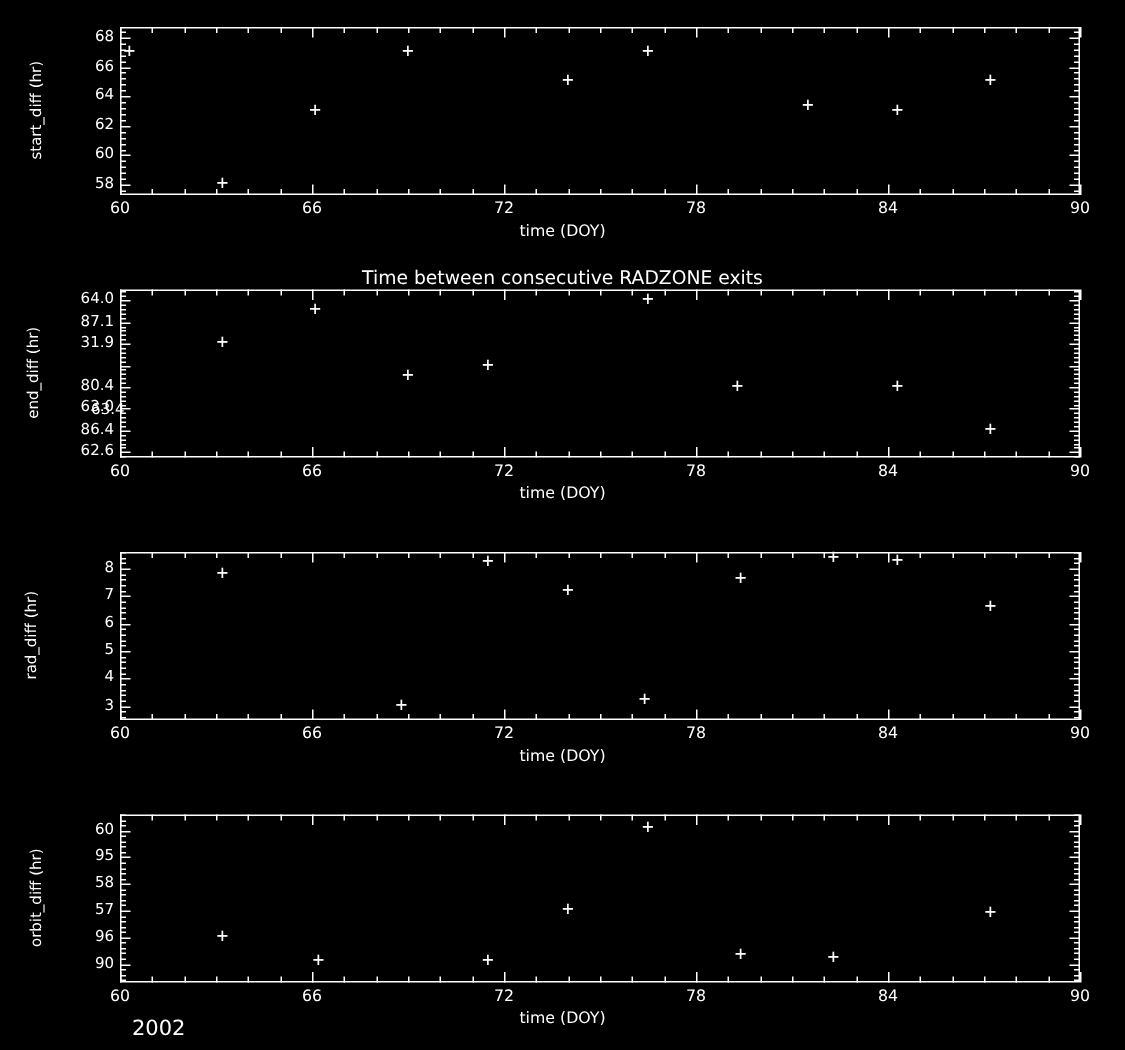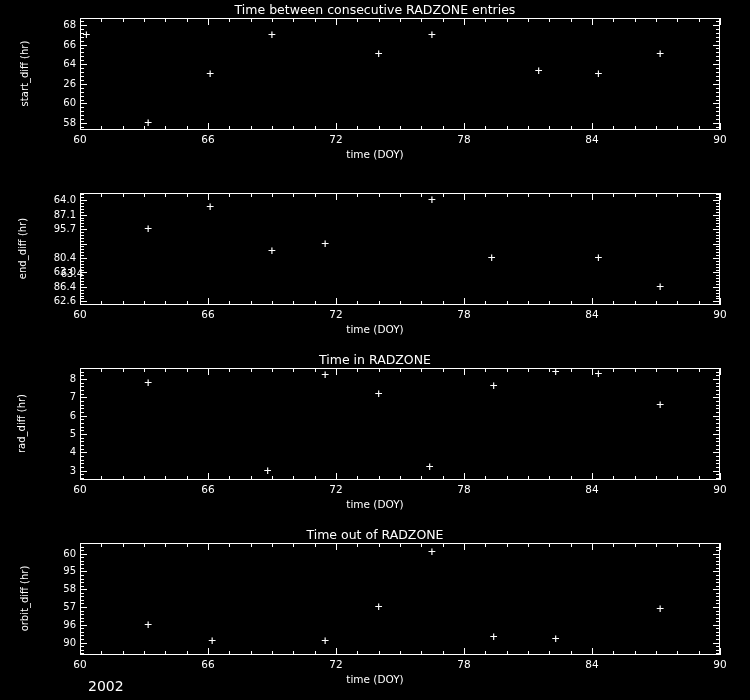--- a/index.html
+++ b/index.html
@@ -15,21 +15,20 @@
   .ytlabel{position:absolute;font-size:10px;color:#fff;text-align:right;white-space:nowrap;}
   .marker{position:absolute;color:#fff;font-size:13px;line-height:13px;font-family:"DejaVu Sans Mono",monospace;}
   .yearlabel{position:absolute;font-size:14px;color:#fff;}
 </style>
 </head>
 <body>
 
 <div class="page">
 
   <div class="panel" style="left:0;top:0;width:750px;height:170px;">
-    <div class="title" style="top:2px;">Time between consecutive RADZONE entries</div>
     <div class="plotbox" id="box0" style="left:80px;top:18px;width:640px;height:112px;"></div>
     <div class="ylabel" style="left:-8px;top:68px;transform:rotate(-90deg);">start_diff (hr)</div>
     <div class="xlabel" style="left:0;top:148px;">time (DOY)</div>
   <div class="tick" style="left: 80px; top: 123px; width: 1px; height: 7px;"></div>
       <div class="tick" style="left: 80px; top: 18px; width: 1px; height: 7px;"></div>
       <div class="tick" style="left: 101.333px; top: 126px; width: 1px; height: 4px;"></div>
       <div class="tick" style="left: 101.333px; top: 18px; width: 1px; height: 4px;"></div>
       <div class="tick" style="left: 122.667px; top: 126px; width: 1px; height: 4px;"></div>
       <div class="tick" style="left: 122.667px; top: 18px; width: 1px; height: 4px;"></div>
       <div class="tick" style="left: 144px; top: 126px; width: 1px; height: 4px;"></div>
@@ -145,36 +144,37 @@
       <div class="tick" style="left: 80px; top: 32.7368px; width: 4px; height: 1px;"></div>
       <div class="tick" style="left: 716px; top: 32.7368px; width: 4px; height: 1px;"></div>
       <div class="tick" style="left: 80px; top: 28.807px; width: 4px; height: 1px;"></div>
       <div class="tick" style="left: 716px; top: 28.807px; width: 4px; height: 1px;"></div>
       <div class="tick" style="left: 80px; top: 24.8772px; width: 7px; height: 1px;"></div>
       <div class="tick" style="left: 713px; top: 24.8772px; width: 7px; height: 1px;"></div>
       <div class="tick" style="left: 80px; top: 20.9474px; width: 4px; height: 1px;"></div>
       <div class="tick" style="left: 716px; top: 20.9474px; width: 4px; height: 1px;"></div>
       <div class="ytlabel" style="left: 22px; top: 117.123px; width: 54px;">58</div>
       <div class="ytlabel" style="left: 22px; top: 97.4737px; width: 54px;">60</div>
-      <div class="ytlabel" style="left: 22px; top: 77.8246px; width: 54px;">26</div>
+      <div class="ytlabel" style="left: 22px; top: 77.8246px; width: 54px;">62</div>
       <div class="ytlabel" style="left: 22px; top: 58.1754px; width: 54px;">64</div>
       <div class="ytlabel" style="left: 22px; top: 38.5263px; width: 54px;">66</div>
       <div class="ytlabel" style="left: 22px; top: 18.8772px; width: 54px;">68</div>
       <div class="marker" style="left: 82.4px; top: 27.7018px;">+</div>
       <div class="marker" style="left: 144.267px; top: 116.123px;">+</div>
       <div class="marker" style="left: 206.133px; top: 67px;">+</div>
       <div class="marker" style="left: 268px; top: 27.7018px;">+</div>
       <div class="marker" style="left: 374.667px; top: 47.3509px;">+</div>
       <div class="marker" style="left: 428px; top: 27.7018px;">+</div>
       <div class="marker" style="left: 534.667px; top: 64.0526px;">+</div>
       <div class="marker" style="left: 594.4px; top: 67px;">+</div>
       <div class="marker" style="left: 656.267px; top: 47.3509px;">+</div>
     </div>
 
   <div class="panel" style="left:0;top:175px;width:750px;height:170px;">
+    <div class="title" style="top:2px;">Time between consecutive RADZONE exits</div>
     <div class="plotbox" id="box1" style="left:80px;top:18px;width:640px;height:112px;"></div>
     <div class="ylabel" style="left:-8px;top:68px;transform:rotate(-90deg);">end_diff (hr)</div>
     <div class="xlabel" style="left:0;top:148px;">time (DOY)</div>
   <div class="tick" style="left: 80px; top: 123px; width: 1px; height: 7px;"></div>
       <div class="tick" style="left: 80px; top: 18px; width: 1px; height: 7px;"></div>
       <div class="tick" style="left: 101.333px; top: 126px; width: 1px; height: 4px;"></div>
       <div class="tick" style="left: 101.333px; top: 18px; width: 1px; height: 4px;"></div>
       <div class="tick" style="left: 122.667px; top: 126px; width: 1px; height: 4px;"></div>
       <div class="tick" style="left: 122.667px; top: 18px; width: 1px; height: 4px;"></div>
       <div class="tick" style="left: 144px; top: 126px; width: 1px; height: 4px;"></div>
@@ -315,35 +315,34 @@
       <div class="tick" style="left: 713px; top: 25.2258px; width: 7px; height: 1px;"></div>
       <div class="tick" style="left: 80px; top: 22.3355px; width: 4px; height: 1px;"></div>
       <div class="tick" style="left: 716px; top: 22.3355px; width: 4px; height: 1px;"></div>
       <div class="tick" style="left: 80px; top: 19.4452px; width: 4px; height: 1px;"></div>
       <div class="tick" style="left: 716px; top: 19.4452px; width: 4px; height: 1px;"></div>
       <div class="ytlabel" style="left: 22px; top: 120.387px; width: 54px;">62.6</div>
       <div class="ytlabel" style="left: 22px; top: 105.935px; width: 54px;">86.4</div>
       <div class="ytlabel" style="left: 22px; top: 91.4839px; width: 54px;">63.0</div>
       <div class="ytlabel" style="left: 22px; top: 77.0323px; width: 54px;">80.4</div>
       <div class="ytlabel" style="left: 29px; top: 62.5806px; width: 54px; margin-top: 30px;">63.4</div>
-      <div class="ytlabel" style="left: 22px; top: 48.129px; width: 54px;">95.7</div>
+      <div class="ytlabel" style="left: 22px; top: 48.129px; width: 54px;">31.9</div>
       <div class="ytlabel" style="left: 22px; top: 33.6774px; width: 54px;">87.1</div>
       <div class="ytlabel" style="left: 22px; top: 19.2258px; width: 54px;">64.0</div>
       <div class="marker" style="left: 144.267px; top: 47.129px;">+</div>
       <div class="marker" style="left: 206.133px; top: 25.4516px;">+</div>
       <div class="marker" style="left: 268px; top: 68.8065px;">+</div>
       <div class="marker" style="left: 321.333px; top: 61.5806px;">+</div>
       <div class="marker" style="left: 428px; top: 18.2258px;">+</div>
       <div class="marker" style="left: 487.733px; top: 76.0323px;">+</div>
       <div class="marker" style="left: 594.4px; top: 76.0323px;">+</div>
       <div class="marker" style="left: 656.267px; top: 104.935px;">+</div>
     </div>
 
   <div class="panel" style="left:0;top:350px;width:750px;height:170px;">
-    <div class="title" style="top:2px;">Time in RADZONE</div>
     <div class="plotbox" id="box2" style="left:80px;top:18px;width:640px;height:112px;"></div>
     <div class="ylabel" style="left:-8px;top:68px;transform:rotate(-90deg);">rad_diff (hr)</div>
     <div class="xlabel" style="left:0;top:148px;">time (DOY)</div>
   <div class="tick" style="left: 80px; top: 123px; width: 1px; height: 7px;"></div>
       <div class="tick" style="left: 80px; top: 18px; width: 1px; height: 7px;"></div>
       <div class="tick" style="left: 101.333px; top: 126px; width: 1px; height: 4px;"></div>
       <div class="tick" style="left: 101.333px; top: 18px; width: 1px; height: 4px;"></div>
       <div class="tick" style="left: 122.667px; top: 126px; width: 1px; height: 4px;"></div>
       <div class="tick" style="left: 122.667px; top: 18px; width: 1px; height: 4px;"></div>
       <div class="tick" style="left: 144px; top: 126px; width: 1px; height: 4px;"></div>
@@ -481,21 +480,20 @@
       <div class="marker" style="left: 321.333px; top: 18.3443px;">+</div>
       <div class="marker" style="left: 374.667px; top: 36.7049px;">+</div>
       <div class="marker" style="left: 425.867px; top: 110.148px;">+</div>
       <div class="marker" style="left: 489.867px; top: 29.3607px;">+</div>
       <div class="marker" style="left: 551.733px; top: 14.6721px;">+</div>
       <div class="marker" style="left: 594.4px; top: 16.5082px;">+</div>
       <div class="marker" style="left: 656.267px; top: 47.7213px;">+</div>
     </div>
 
   <div class="panel" style="left:0;top:525px;width:750px;height:175px;">
-    <div class="title" style="top:2px;">Time out of RADZONE</div>
     <div class="plotbox" id="box3" style="left:80px;top:18px;width:640px;height:112px;"></div>
     <div class="ylabel" style="left:-8px;top:68px;transform:rotate(-90deg);">orbit_diff (hr)</div>
     <div class="xlabel" style="left:0;top:148px;">time (DOY)</div>
   <div class="tick" style="left: 80px; top: 123px; width: 1px; height: 7px;"></div>
       <div class="tick" style="left: 80px; top: 18px; width: 1px; height: 7px;"></div>
       <div class="tick" style="left: 101.333px; top: 126px; width: 1px; height: 4px;"></div>
       <div class="tick" style="left: 101.333px; top: 18px; width: 1px; height: 4px;"></div>
       <div class="tick" style="left: 122.667px; top: 126px; width: 1px; height: 4px;"></div>
       <div class="tick" style="left: 122.667px; top: 18px; width: 1px; height: 4px;"></div>
       <div class="tick" style="left: 144px; top: 126px; width: 1px; height: 4px;"></div>

